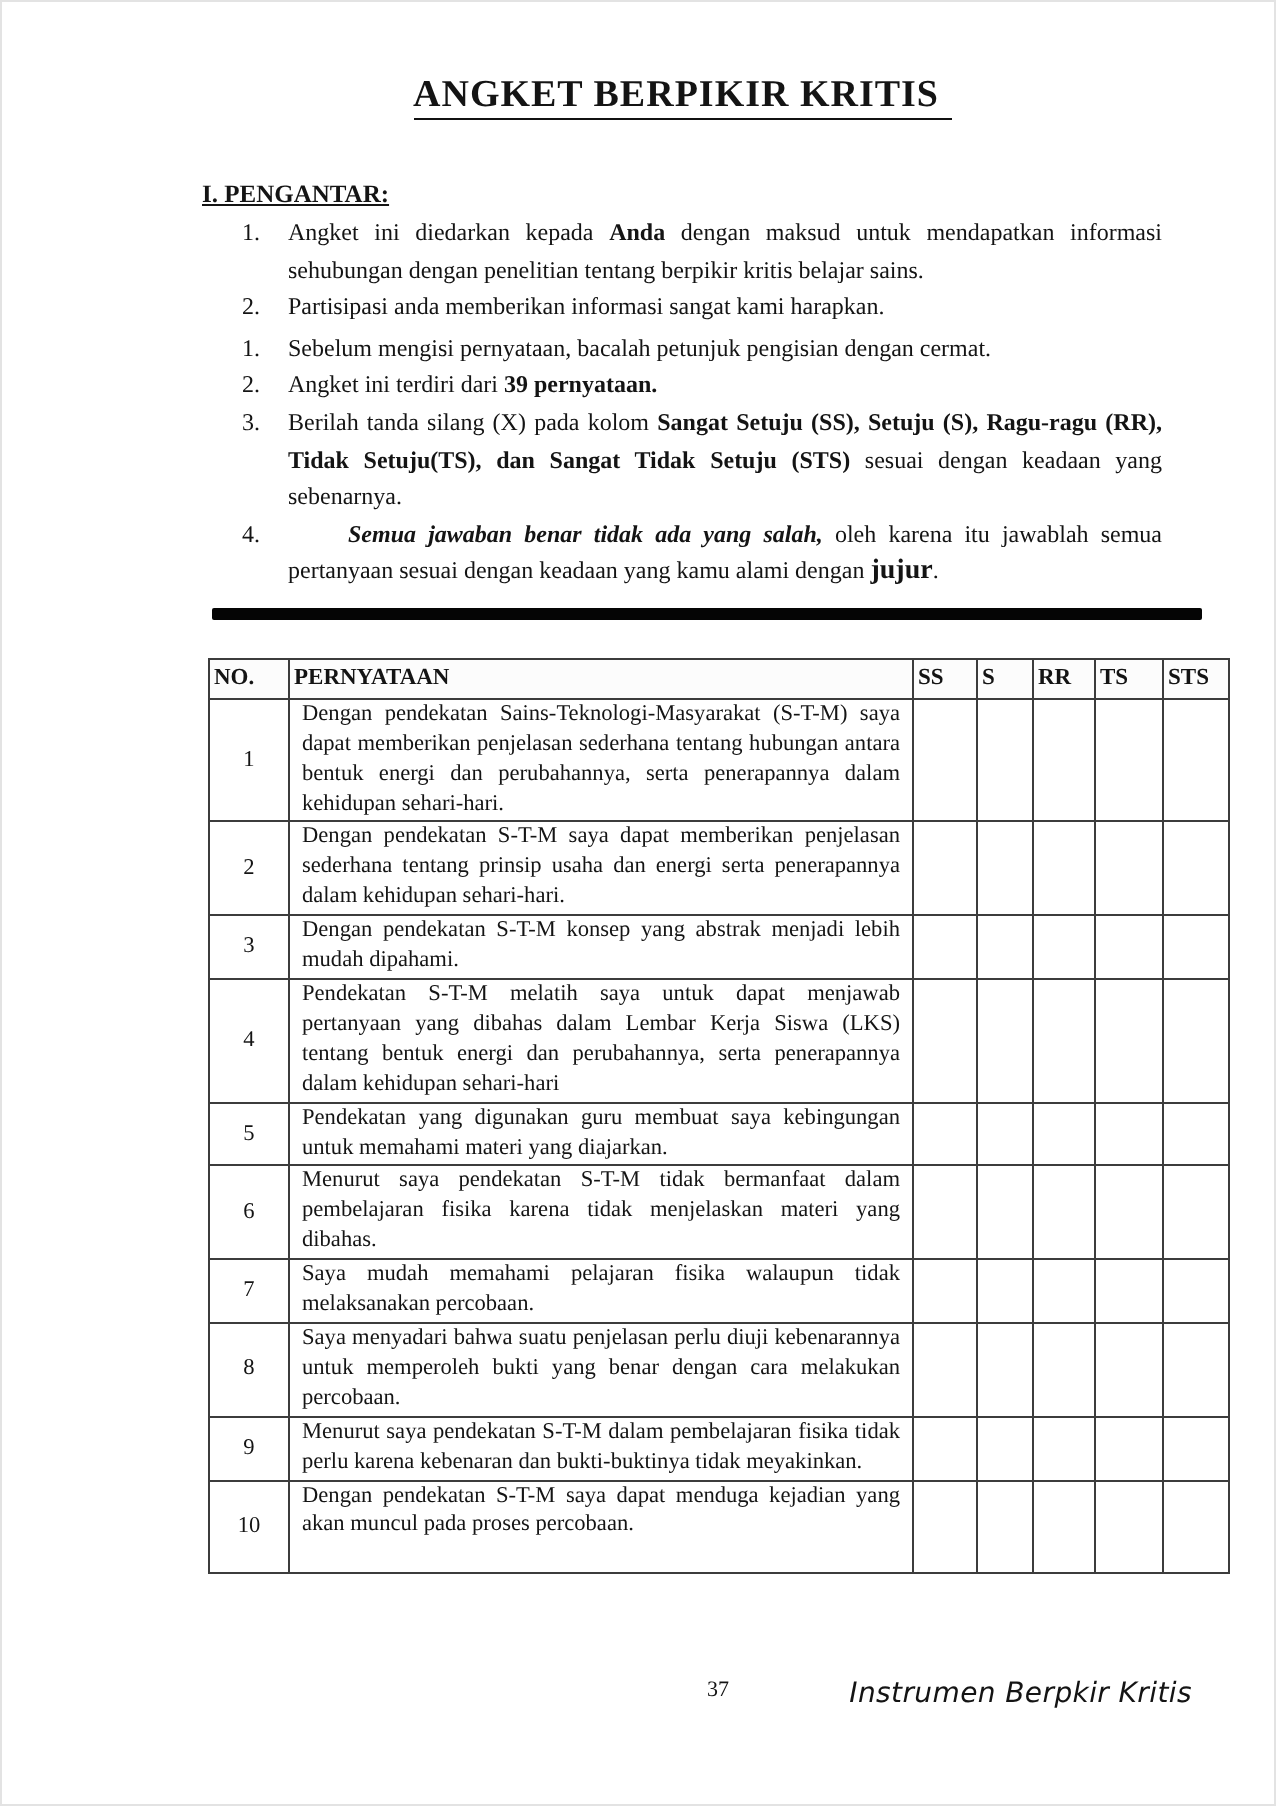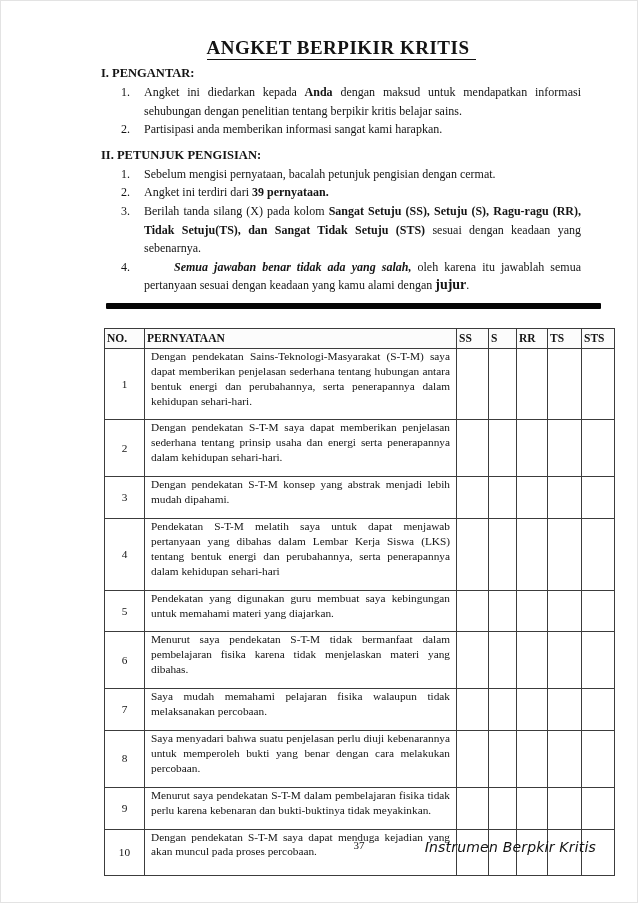--- a/index.html
+++ b/index.html
@@ -24,21 +24,21 @@
     border-bottom:1.6px solid #111;
     padding:0 6px 1px 0;
   }
   .textblock { margin:0 56px 0 100px; }
   .sec-heading {
     font-size:12.5px;
     font-weight:bold;
     margin:0;
     padding:0;
   }
-  .sec-1 .sec-heading { margin-top:7px; }
+  .sec-1 .sec-heading { margin-top:31px;text-decoration:underline; }
   .sec-2 .sec-heading { margin-top:9px; }
   ol.items { list-style:none; margin:2px 0 0 0; padding:0; }
   ol.items li {
     display:flex;
     font-size:12px;
     line-height:18.6px;
   }
   ol.items .num {
     flex:none;
     width:43px;
@@ -73,21 +73,21 @@
     background:#fcfcfc;
   }
   td.no-cell {
     text-align:center;
     vertical-align:middle;
     padding:0;
   }
   td.stmt-cell {
     text-align:justify;
     vertical-align:top;
-    padding:0 6px 11px 6px;
+    padding:0 6px 1px 6px;
   }
   td.ans-cell { padding:0; }
   tr.last-row td { height:46px; }
   .footer {
     position:absolute;
     top:838px; left:103px;
     width:510px;
     height:18px;
   }
   .page-number {
@@ -122,21 +122,20 @@
             <span class="txt"><span>Angket ini diedarkan kepada </span><span style="font-weight: bold;">Anda</span><span> dengan maksud untuk mendapatkan informasi sehubungan dengan penelitian tentang berpikir kritis belajar sains.</span></span>
           </li>
           <li>
             <span class="num">2.</span>
             <span class="txt"><span>Partisipasi anda memberikan informasi sangat kami harapkan.</span></span>
           </li>
         </ol>
     </section>
 
     <section class="sec-2">
-      <h2 class="sec-heading">II. PETUNJUK PENGISIAN:</h2>
       <ol class="items">
           <li>
             <span class="num">1.</span>
             <span class="txt"><span>Sebelum mengisi pernyataan, bacalah petunjuk pengisian dengan cermat.</span></span>
           </li>
           <li>
             <span class="num">2.</span>
             <span class="txt"><span>Angket ini terdiri dari </span><span style="font-weight: bold;">39 pernyataan.</span></span>
           </li>
           <li>

